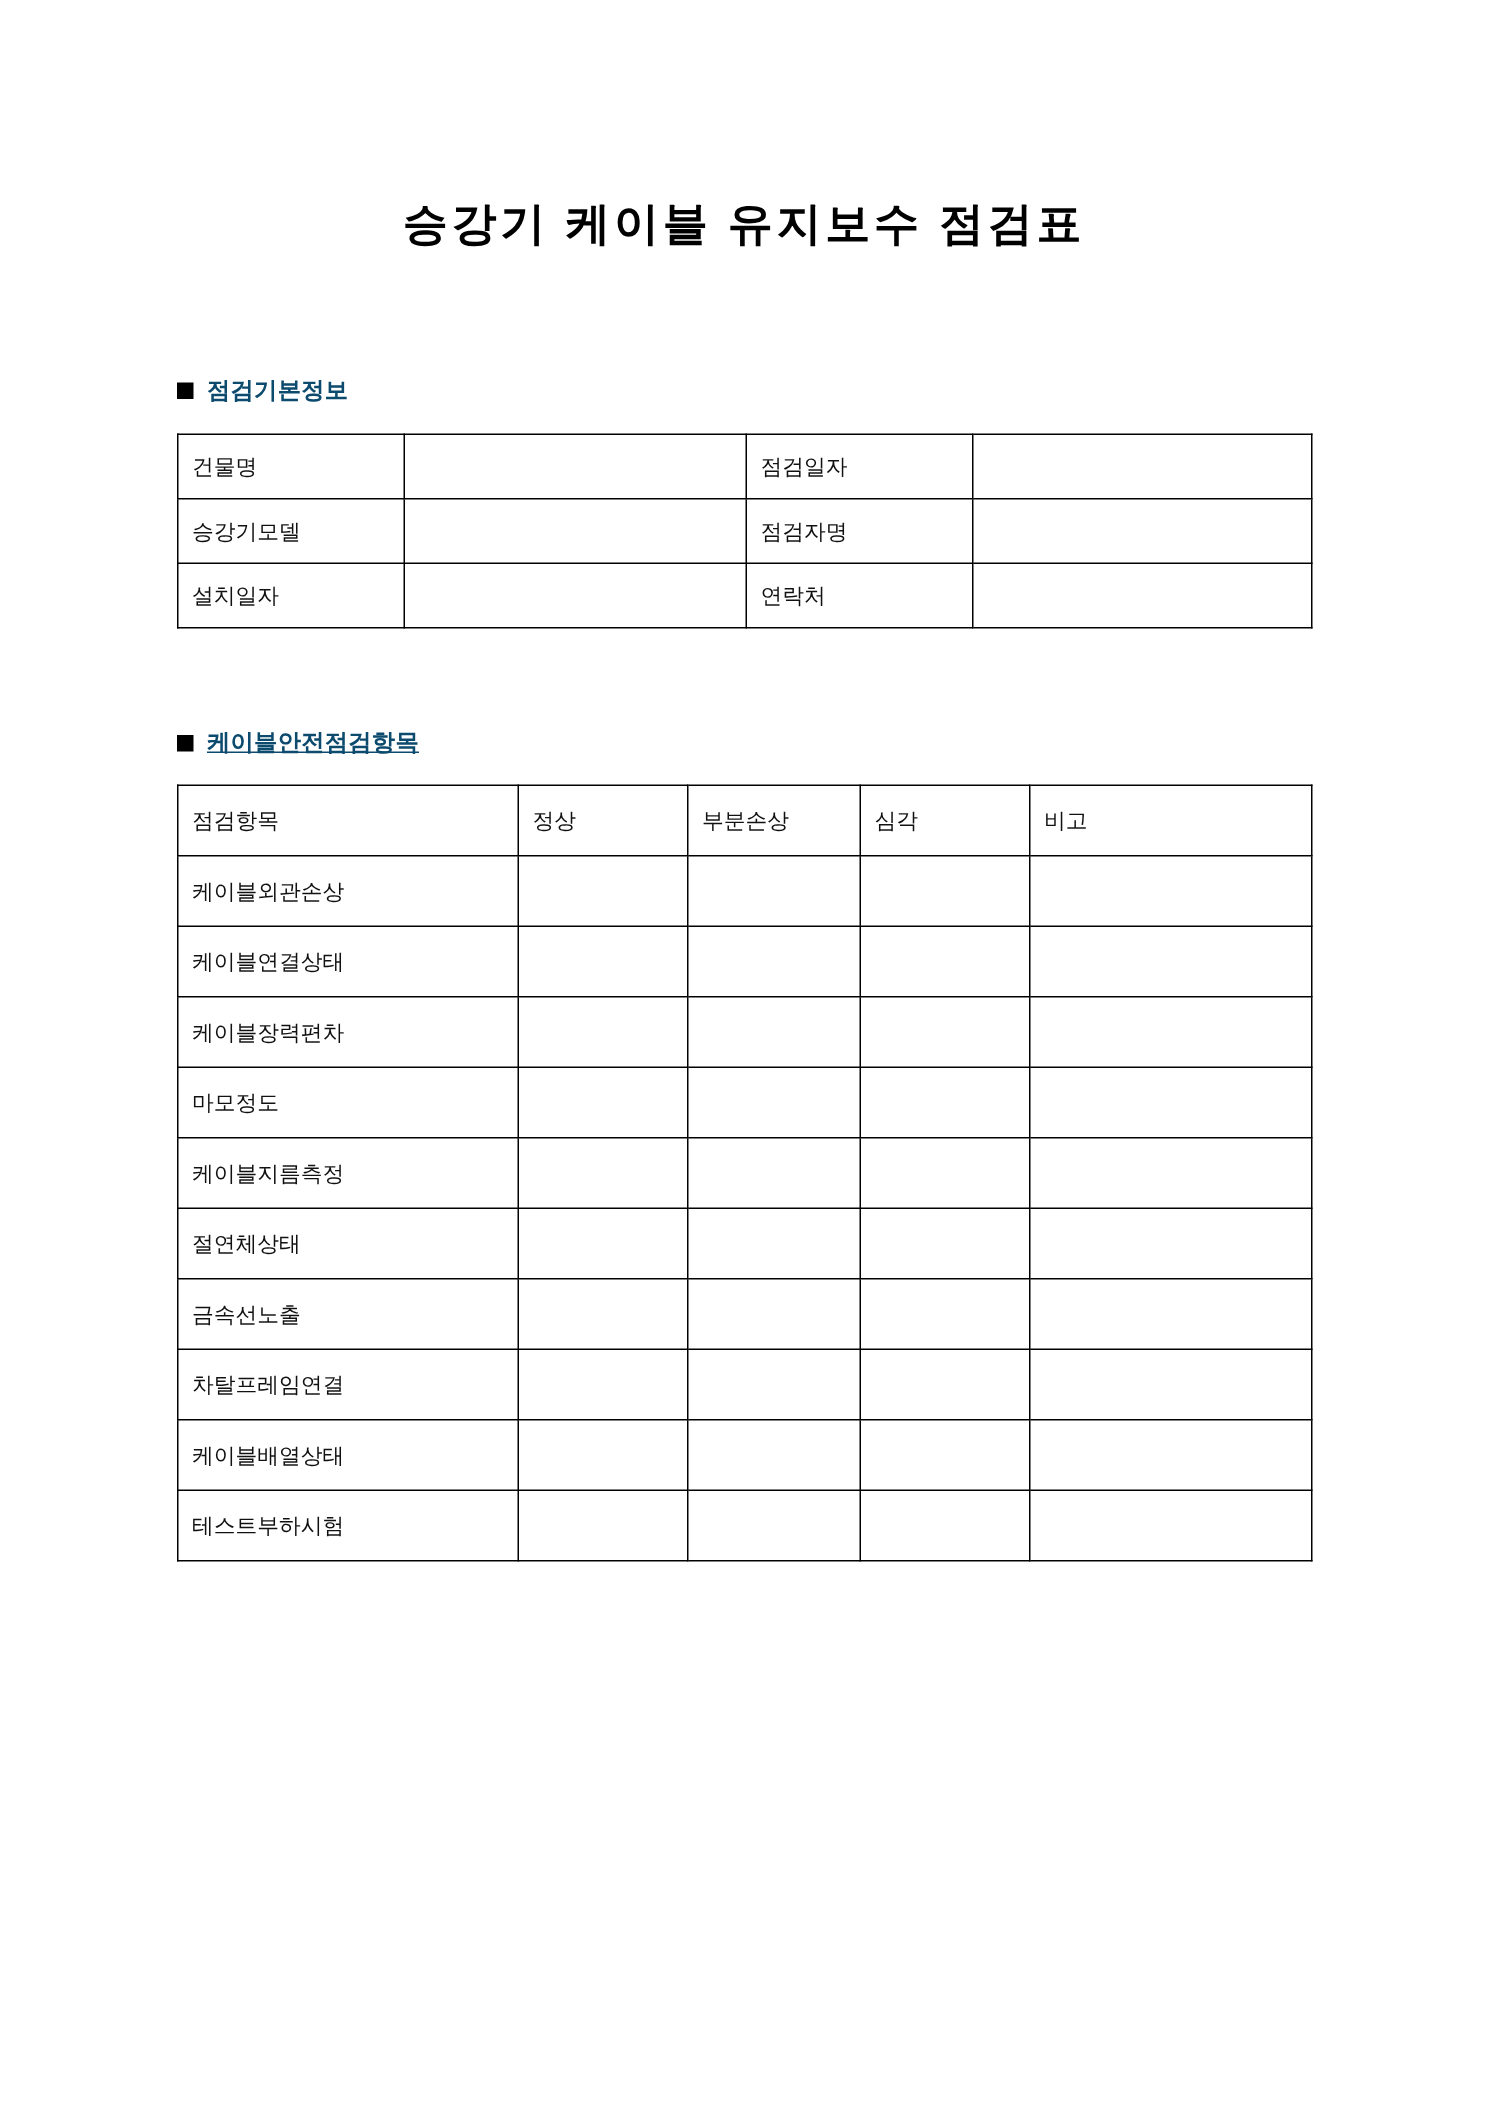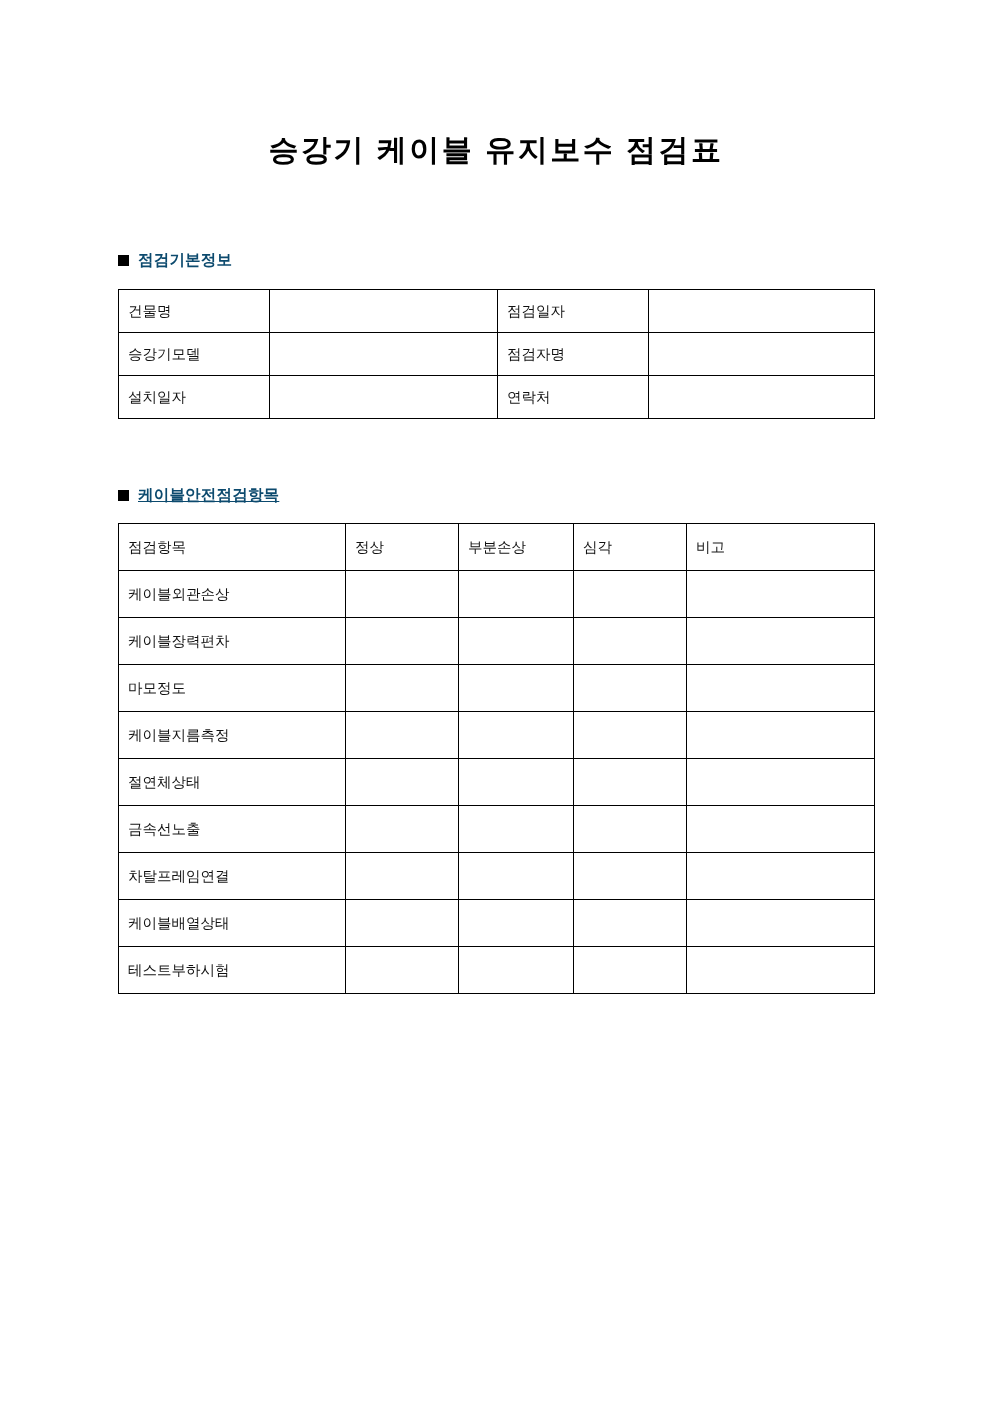--- a/index.html
+++ b/index.html
@@ -177,20 +177,27 @@
     </thead>
     <tbody id="cable-check-body">
         <tr class="item-row">
           <td class="item-cell">케이블외관손상</td>
           <td class="mark-cell"></td>
           <td class="mark-cell"></td>
           <td class="mark-cell"></td>
           <td class="mark-cell"></td>
         </tr>
         <tr class="item-row">
+          <td class="item-cell">케이블연결상태</td>
+          <td class="mark-cell"></td>
+          <td class="mark-cell"></td>
+          <td class="mark-cell"></td>
+          <td class="mark-cell"></td>
+        </tr>
+        <tr class="item-row">
           <td class="item-cell">케이블장력편차</td>
           <td class="mark-cell"></td>
           <td class="mark-cell"></td>
           <td class="mark-cell"></td>
           <td class="mark-cell"></td>
         </tr>
         <tr class="item-row">
           <td class="item-cell">마모정도</td>
           <td class="mark-cell"></td>
           <td class="mark-cell"></td>

